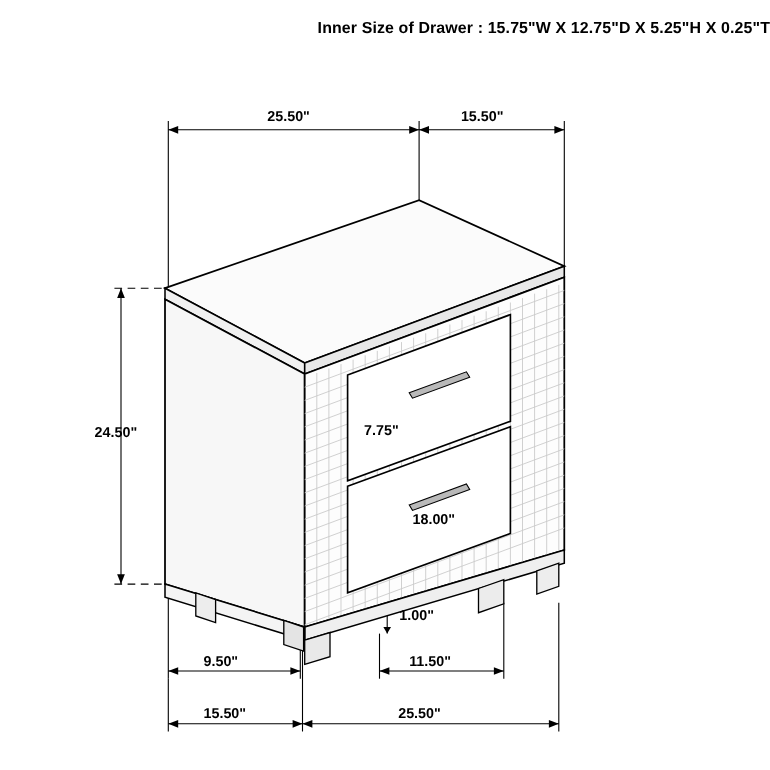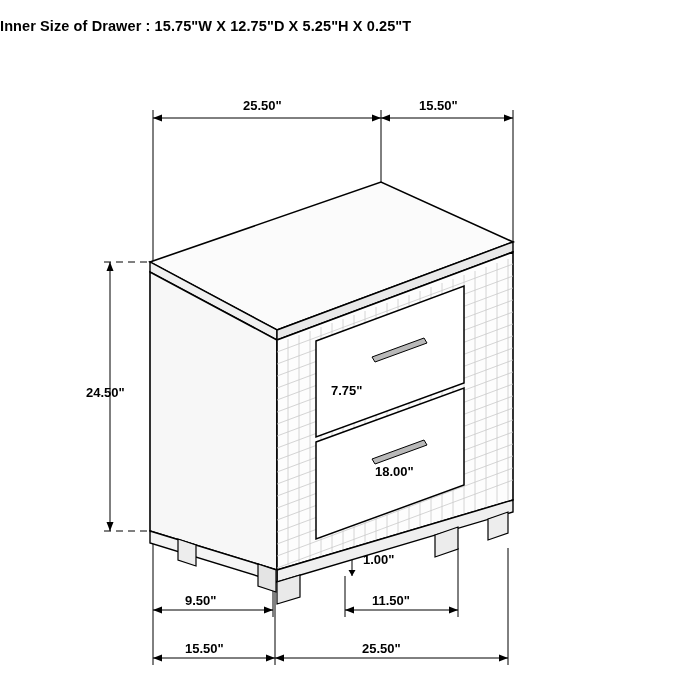--- a/index.html
+++ b/index.html
@@ -18,21 +18,21 @@
   #stage {
     position: relative;
     width: 700px;
     height: 700px;
   }
   .title {
     position: absolute;
     top: 18px;
     left: 0;
     width: 700px;
-    text-align: left;
+    text-align: right;
     font-size: 14.5px;
     font-weight: bold;
     letter-spacing: 0.1px;
   }
   svg.diagram {
     position: absolute;
     top: 0;
     left: 0;
     width: 700px;
     height: 700px;

